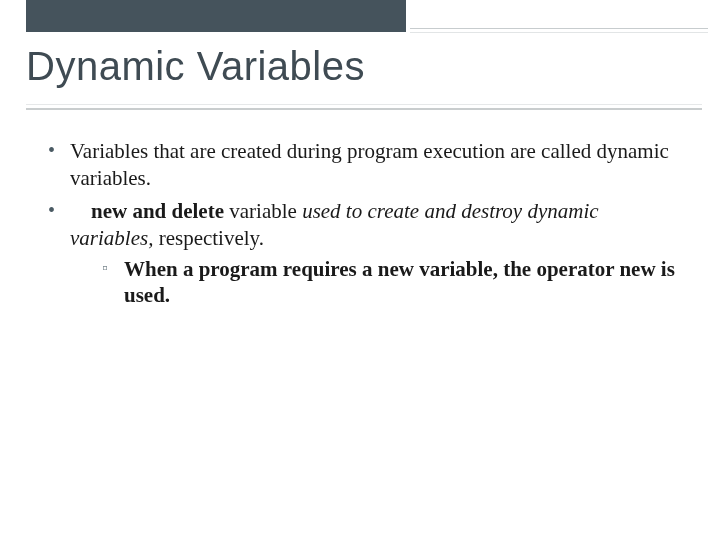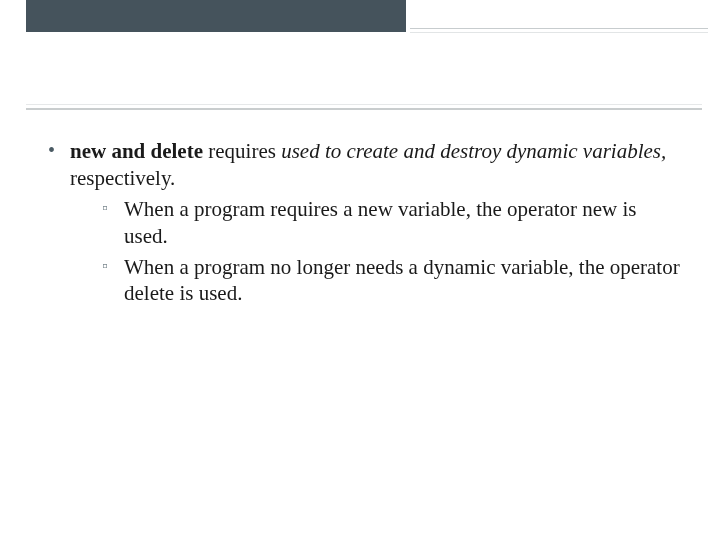--- a/index.html
+++ b/index.html
@@ -100,67 +100,69 @@
     left: 2px;
     top: 0;
     color: #4a5a63;
     font-size: 20px;
     line-height: 1.28;
   }
   ul.b2 {
     list-style: none;
     margin: 4px 0 0 0;
     padding: 0 0 0 30px;
+    font-weight: bold;
   }
   ul.b2 > li {
     position: relative;
     padding-left: 24px;
     margin-bottom: 4px;
   }
   ul.b2 > li::before {
     content: "▫";
     position: absolute;
     left: 2px;
     top: 2px;
     color: #7a878e;
     font-size: 16px;
     line-height: 1.2;
   }
   .gap {
     height: 22px;
   }
-  b { font-weight: 700; }
+  b { font-weight: 700; margin-left: 21px; }
   i { font-style: italic; font-family: Liberation Serif, serif; }
 </style>
 </head>
 <body>
 
 <div class="slide">
 
   <div class="top-band">
     <div class="band-dark"></div>
     <div class="band-thin"></div>
     <div class="band-thin2"></div>
   </div>
 
+  <h1 class="title">Dynamic Variables</h1>
   <div class="title-sep2"></div>
   <div class="title-sep"></div>
 
   <div class="body">
     <ul class="b1">
 
+      <li>
+        <span>Variables that are created during program execution are called dynamic variables.</span>
+      </li>
 
       <li>
-        <b>new and delete</b><span> requires </span><i>used to create and destroy dynamic variables,</i><span> respectively.</span>
+        <b>new and delete</b><span> variable </span><i>used to create and destroy dynamic variables,</i><span> respectively.</span>
         <ul class="b2">
           <li>
             <span>When a program requires a new variable, the operator new is used.</span>
-          </li>
-          <li>
-            <span> When a program no longer needs a dynamic variable, the operator delete is used.</span>
           </li>
         </ul>
       </li>
 
     </ul>
 
     <div class="gap"></div>
 
   </div>
 

